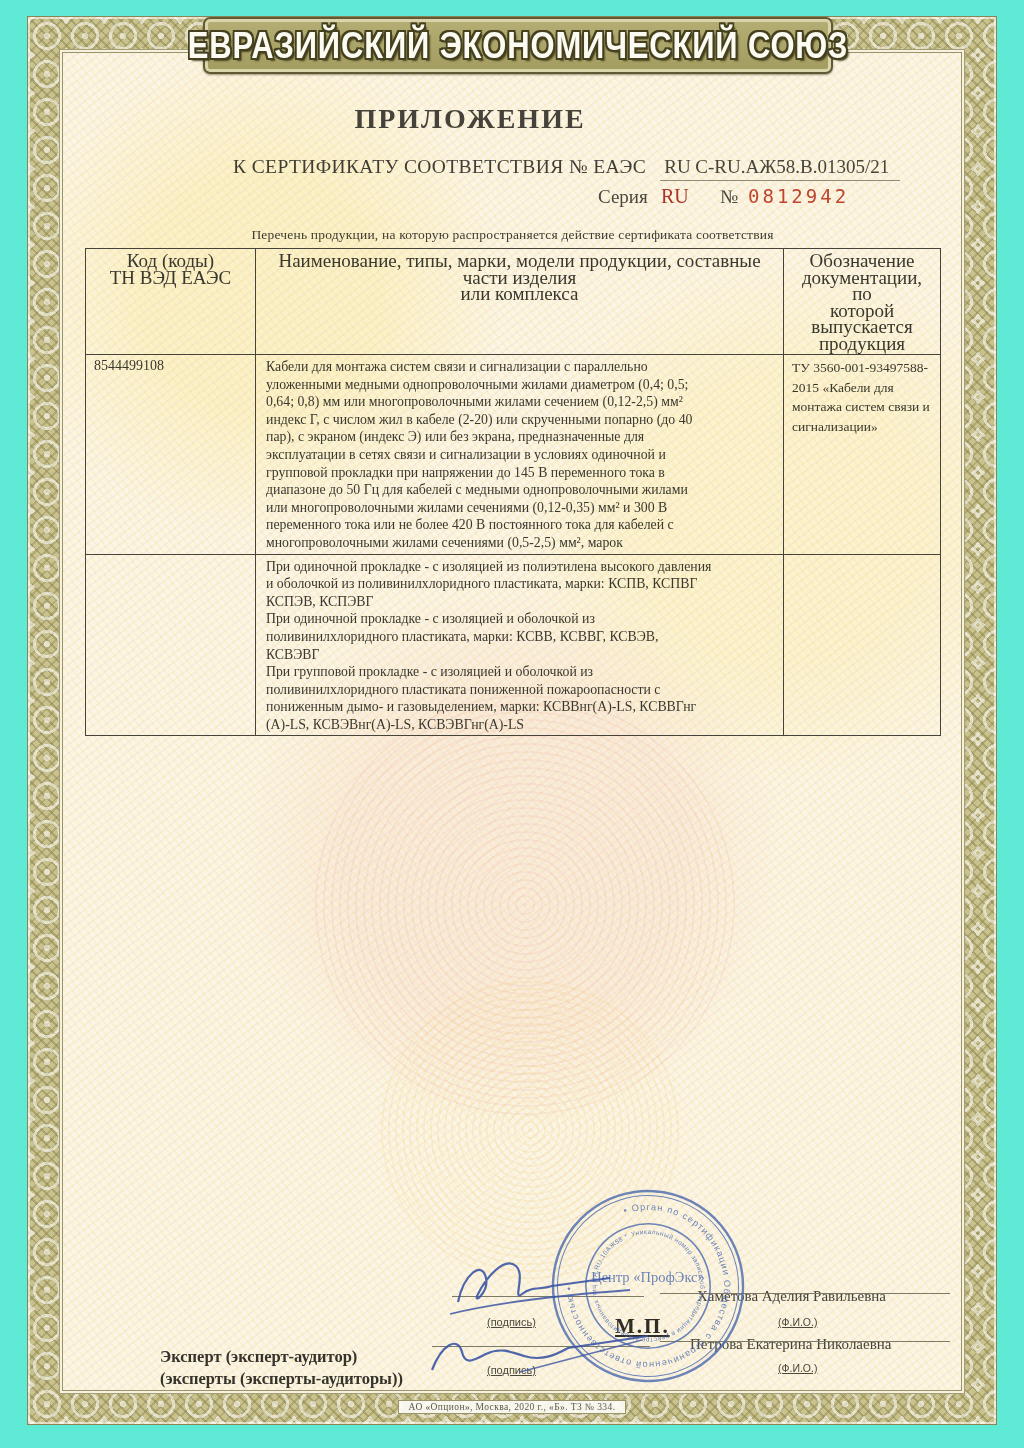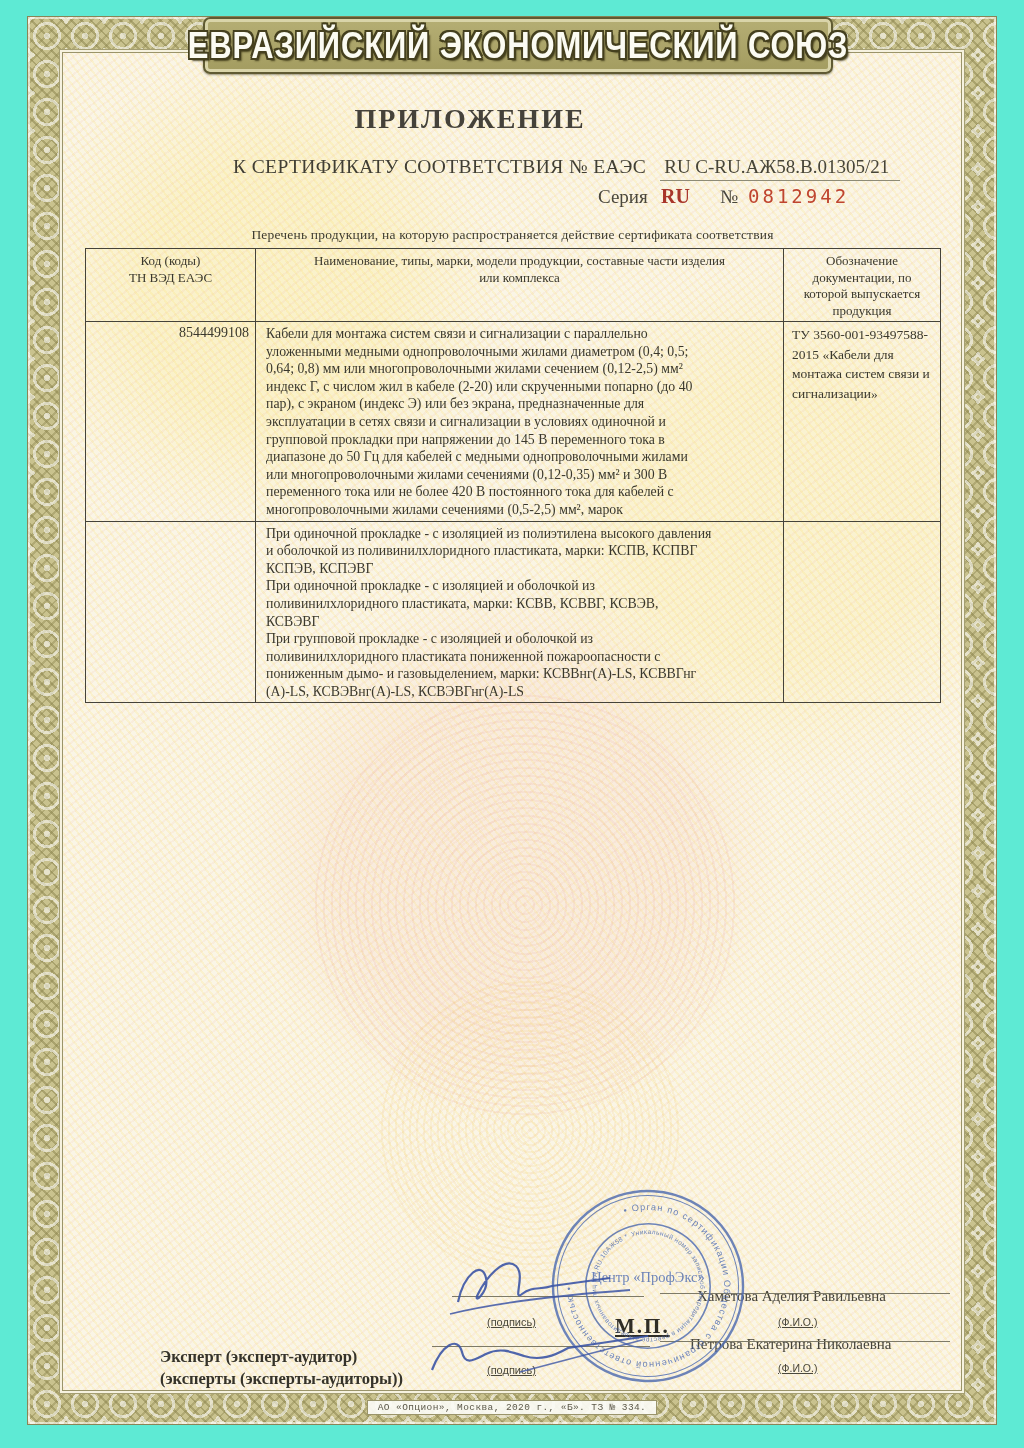--- a/index.html
+++ b/index.html
@@ -65,59 +65,59 @@
     text-align:center; font-weight:bold; font-size:28px; letter-spacing:2px; color:#45423a;
   }
   .subtitle-row { position:absolute; left:233px; top:156px; white-space:nowrap; }
   .subtitle-label { font-weight:normal; font-size:19.5px; letter-spacing:.4px; color:#403e34; }
   .cert-number {
     display:inline-block; margin-left:14px; font-size:19px; color:#474538;
     border-bottom:1px solid #8e8b76; padding:0 4px 2px 4px; min-width:240px;
   }
   .series-row { position:absolute; left:0; top:186px; width:1024px; height:26px; }
   .series-label { position:absolute; left:598px; font-size:19px; color:#4a473c; }
-  .series-value { position:absolute; left:661px; top:-1px; font-size:20px; font-weight:bold; color:#a8352a; }
+  .series-value { position:absolute; left:661px; top:-1px; font-size:20px; font-weight:normal; color:#a8352a; }
   .num-sign { position:absolute; left:720px; font-size:19px; color:#4a473c; }
   .blank-number { position:absolute; left:748px; top:-1px; font-family:"DejaVu Sans Mono", monospace;
     font-size:19px; letter-spacing:3px; color:#bf4530; }
 
   .table-caption {
     position:absolute; left:85px; top:227px; width:855px; text-align:center;
     font-size:13.5px; color:#3e3c30; letter-spacing:.2px;
   }
   table.cert {
     position:absolute; left:85px; top:248px; width:855px;
     border-collapse:collapse; table-layout:fixed;
   }
   table.cert td, table.cert th {
     border:1.6px solid #45433a; vertical-align:top;
     font-weight:normal; color:#3a382d; background:transparent;
   }
-  .th-cell { text-align:center; font-size:13px; line-height:16.5px; padding:4px 6px 2px 6px; }
+  .th-cell { text-align:center; font-size:19px; line-height:16.5px; padding:4px 6px 2px 6px; }
   .pre { white-space:pre-line; }
-  .code-cell { font-size:14px; padding:3px 6px 2px 8px;text-align:right; }
+  .code-cell { font-size:14px; padding:3px 12px 2px 8px; }
   .name-cell { font-size:13.8px; line-height:17.6px; padding:3px 8px 2px 10px; }
   .doc-cell  { font-size:13.5px; line-height:19.5px; padding:3px 4px 2px 8px; }
 
   
   .sig-label { position:absolute; font-weight:bold; font-size:16.5px; line-height:22px; color:#35332a; }
   .sig-line { position:absolute; border-bottom:1px solid #7d7a68; }
   .small-cap { position:absolute; font-family:"Liberation Sans", sans-serif; font-size:11px; color:#4a483c;text-decoration:underline; }
   .fio-name { position:absolute; font-size:15px; color:#45433a; white-space:nowrap; }
   .mp { position:absolute; left:615px; top:1314px; font-weight:bold; font-size:21px; letter-spacing:2px; color:#2f2d26;text-decoration:underline; }
   .stamp { position:absolute; left:548px; top:1186px; width:200px; height:200px; opacity:.82; }
   .autograph { position:absolute; pointer-events:none; }
 
   .imprint {
     position:absolute; left:0; right:0; top:1396px; text-align:center;
   }
   .imprint span {
     display:inline-block; background:rgba(252,252,246,.92);
     border:1px solid #9a946a; padding:1px 10px;
-    font-family:Liberation Mono, monospace; font-size:9.5px; color:#5c594a; letter-spacing:.4px;
+    font-family:Liberation Serif, serif; font-size:9.5px; color:#5c594a; letter-spacing:.4px;
   }
 </style>
 </head>
 <body>
 
 <div class="page">
 
   <div class="band"></div>
   <div class="inner"></div>
   <div class="rosette r1"></div>

